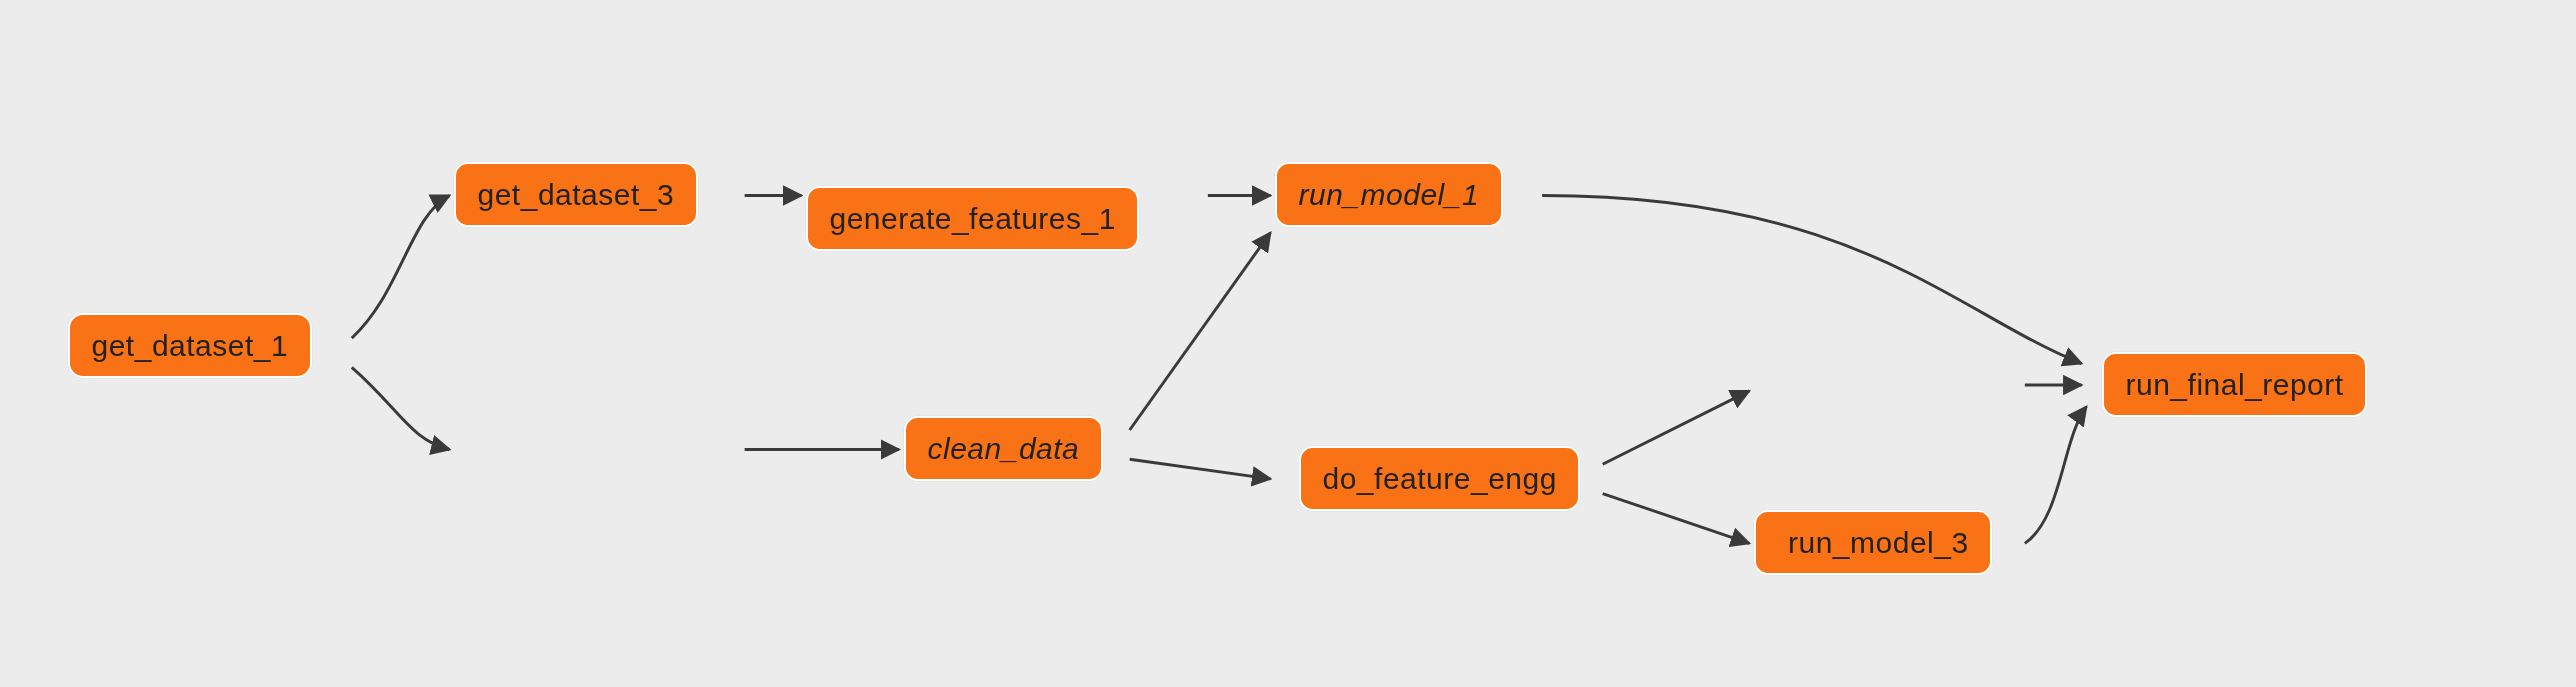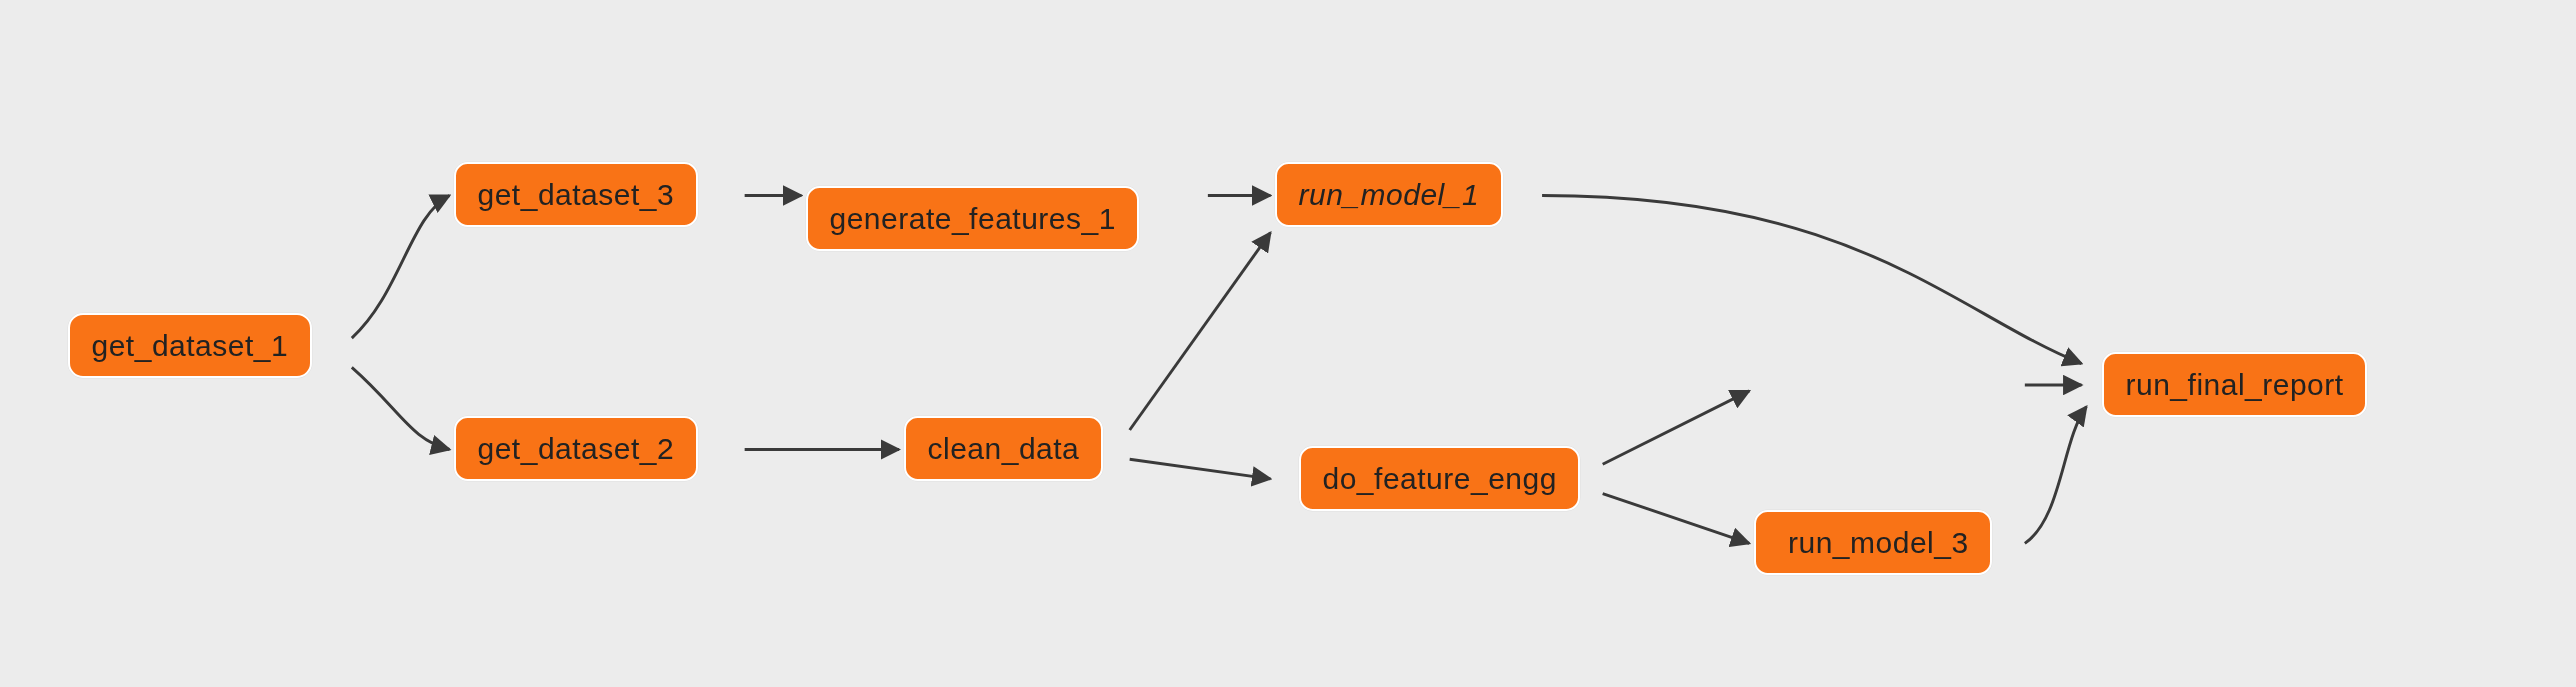--- a/index.html
+++ b/index.html
@@ -74,22 +74,21 @@
       <path d="M 1578 200 C 1900 200, 2000 320, 2130 372"></path>
 
       <path d="M 2072 394 L 2130 394"></path>
 
       <path d="M 2072 556 C 2110 530, 2110 450, 2135 416"></path>
     </g>
   </svg>
 
   <div class="node" style="left:68px;  top:313px;border-radius:15px;">get_dataset_1</div>
   <div class="node" style="left:454px; top:162px;">get_dataset_3</div>
-  <div class="node" style="left:454px; top:416px;">get_dataset_2</div>
   <div class="node" style="left:806px; top:162px;margin-top:24px;">generate_features_1</div>
-  <div class="node" style="left:904px; top:416px;">clean_data</div>
+  <div class="node" style="left:904px; top:416px;font-style:italic;">clean_data</div>
   <div class="node" style="left:1275px;top:162px;font-style:italic;">run_model_1</div>
   <div class="node" style="left:1275px;top:446px;margin-left:24px;">do_feature_engg</div>
   <div class="node" style="left:1754px;top:510px;padding-left:32px;">run_model_3</div>
   <div class="node" style="left:2086px;top:352px;margin-left:16px;">run_final_report</div>
 
 </div>
 
 
 </body></html>

